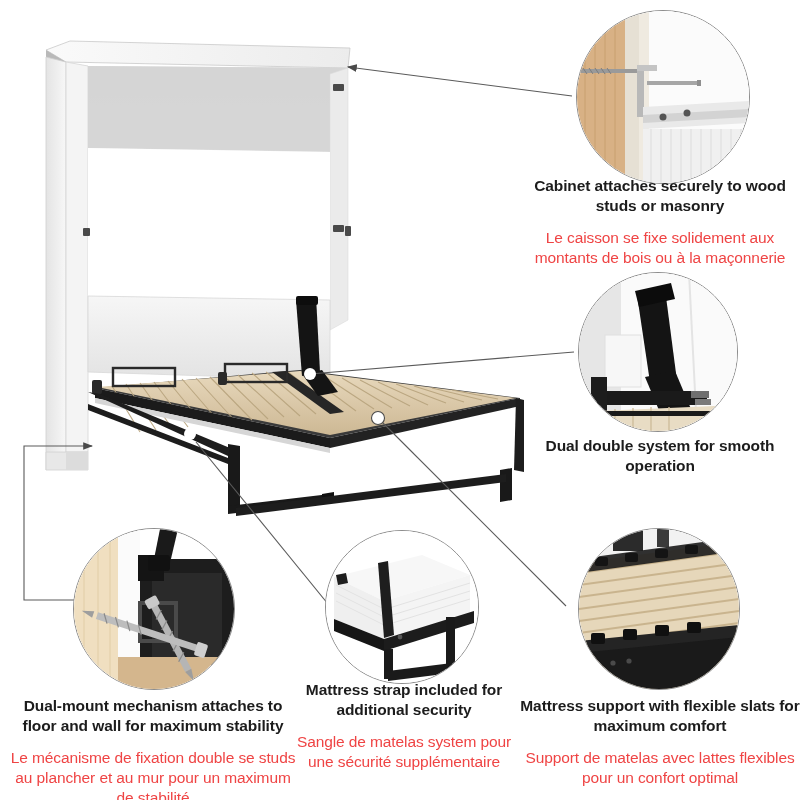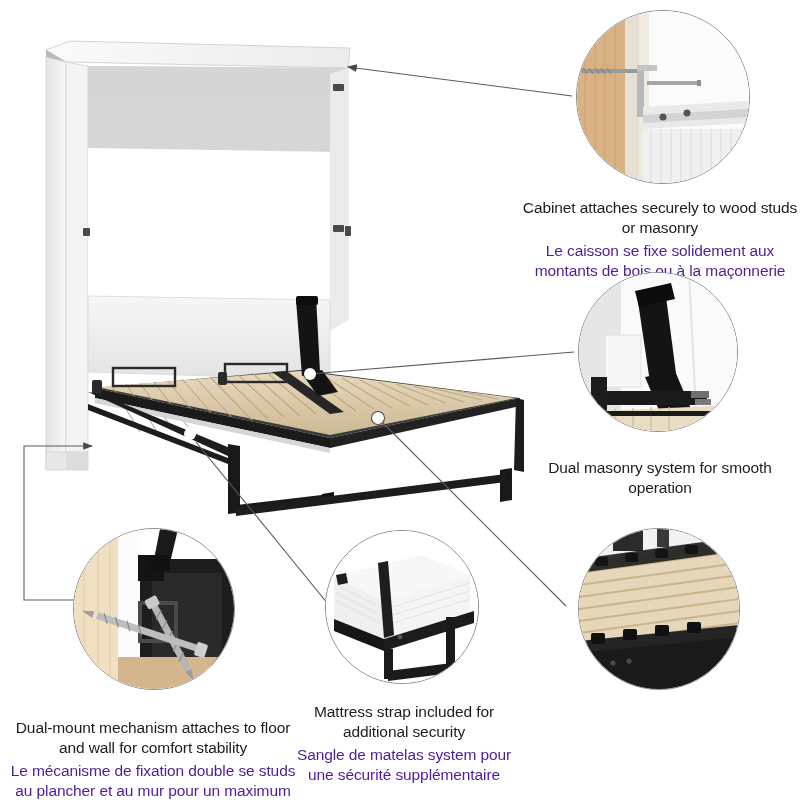--- a/index.html
+++ b/index.html
@@ -22,33 +22,32 @@
     overflow:hidden;
     border:1px solid #8c8c8c;
     background:#fff;
   }
   .detail .inner{position:absolute;inset:0;}
 
   
   .caption{position:absolute;text-align:center;}
   .cap-en{
     font-size:15.5px;
-    font-weight:normal;
+    font-weight:bold;
     color:#1c1c1c;
     line-height:1.28;
     letter-spacing:-0.1px;
-    margin-top:22px;
   }
   .cap-fr{
     font-size:15.5px;
     font-weight:normal;
-    color:#4c1d95;
+    color:#ef4444;
     line-height:1.30;
     letter-spacing:-0.1px;
-    margin-top:3px;
+    margin-top:12px;
   }
 </style>
 </head>
 <body>
 
 <div id="stage">
 
   <svg class="overlay" viewBox="0 0 800 800">
     <defs>
       <linearGradient id="gCabSide" x1="0" y1="0" x2="1" y2="0">
@@ -264,21 +263,21 @@
         <line x1="36" y1="136" x2="36" y2="158"></line>
           <line x1="54" y1="135" x2="54" y2="158"></line>
         <line x1="72" y1="134" x2="72" y2="158"></line>
           <line x1="90" y1="134" x2="90" y2="158"></line>
       </g>
       <rect x="20" y="138" width="138" height="5" fill="#1a1a1a"></rect>
     </svg>
   </div>
 
   <div class="caption" style="left:520px;top:436px;width:280px;">
-    <div class="cap-en">Dual masonry system for smooth operation</div>
+    <div class="cap-en">Dual double system for smooth operation</div>
   </div>
 
   <div class="detail" style="left:73px;top:528px;width:160px;height:160px;">
     <svg class="inner" viewBox="0 0 160 160">
       <rect width="160" height="160" fill="#ffffff"></rect>
 
       <rect x="0" y="0" width="44" height="160" fill="#f0dfc0"></rect>
       <g stroke="#ddc79f" stroke-width="1" opacity="0.8">
         <line x1="10" y1="0" x2="10" y2="160"></line>
           <line x1="24" y1="0" x2="24" y2="160"></line>
@@ -319,21 +318,21 @@
             <line x1="38" y1="102" x2="44" y2="111"></line>
           <line x1="50" y1="102" x2="56" y2="111"></line>
             <line x1="62" y1="102" x2="68" y2="111"></line>
         </g>
         <rect x="124" y="100" width="11" height="14" rx="2" fill="#cfcfcf"></rect>
       </g>
     </svg>
   </div>
 
   <div class="caption" style="left:8px;top:696px;width:290px;">
-    <div class="cap-en">Dual-mount mechanism attaches to floor and wall for comfort stability</div>
+    <div class="cap-en">Dual-mount mechanism attaches to floor and wall for maximum stability</div>
     <div class="cap-fr">Le mécanisme de fixation double se studs au plancher et au mur pour un maximum de stabilité</div>
   </div>
 
   <div class="detail" style="left:325px;top:530px;width:152px;height:152px;">
     <svg class="inner" viewBox="0 0 152 152">
       <rect width="152" height="152" fill="#ffffff"></rect>
 
       <polygon points="8,46 96,24 144,44 58,70" fill="#f7f7f7"></polygon>
 
       <polygon points="8,46 58,70 58,108 8,88" fill="#efefef"></polygon>
@@ -401,14 +400,18 @@
         <rect x="12" y="104" width="14" height="11" rx="2"></rect>
         <rect x="44" y="100" width="14" height="11" rx="2"></rect>
         <rect x="76" y="96" width="14" height="11" rx="2"></rect>
         <rect x="108" y="93" width="14" height="11" rx="2"></rect>
       </g>
       <circle cx="34" cy="134" r="2.6" fill="#4a4a4a"></circle>
       <circle cx="50" cy="132" r="2.6" fill="#4a4a4a"></circle>
     </svg>
   </div>
 
+  <div class="caption" style="left:520px;top:696px;width:280px;">
+    <div class="cap-en">Mattress support with flexible slats for maximum comfort</div>
+    <div class="cap-fr">Support de matelas avec lattes flexibles pour un confort optimal</div>
+  </div>
 
 </div>
 
 </body></html>

